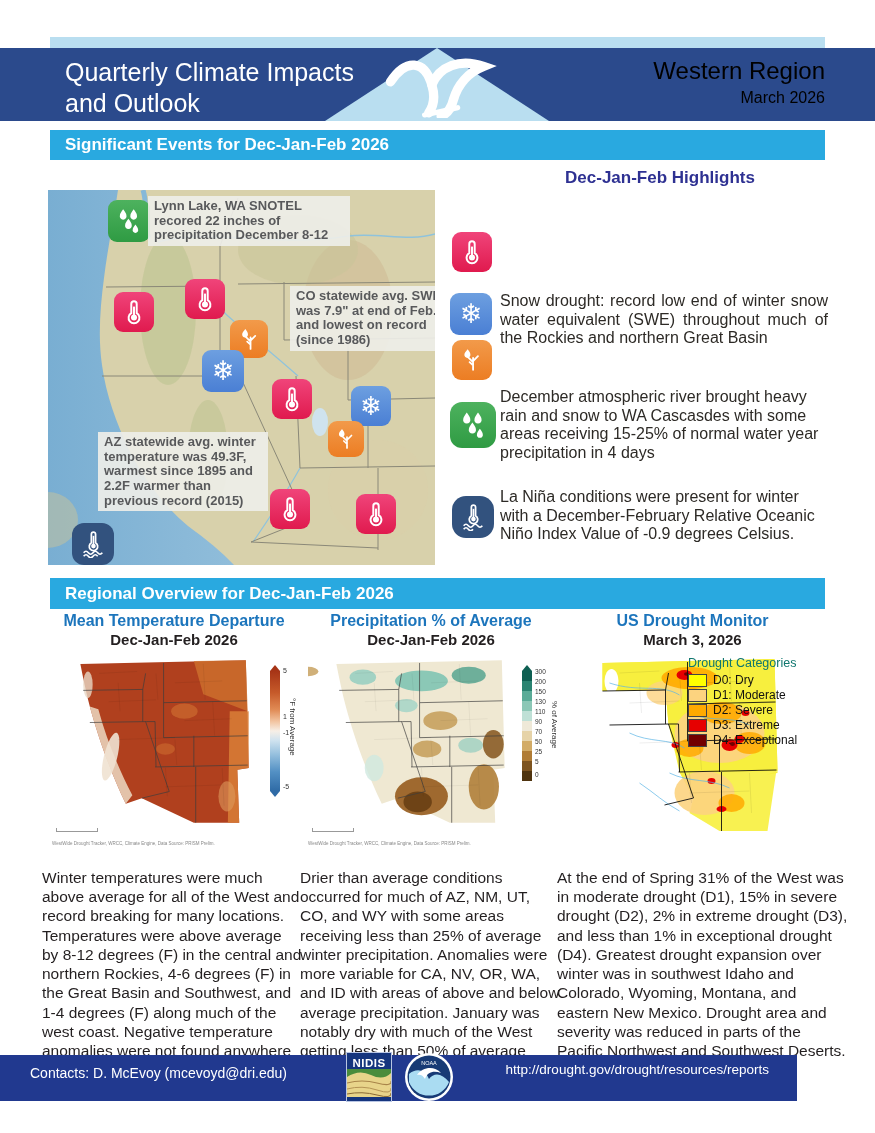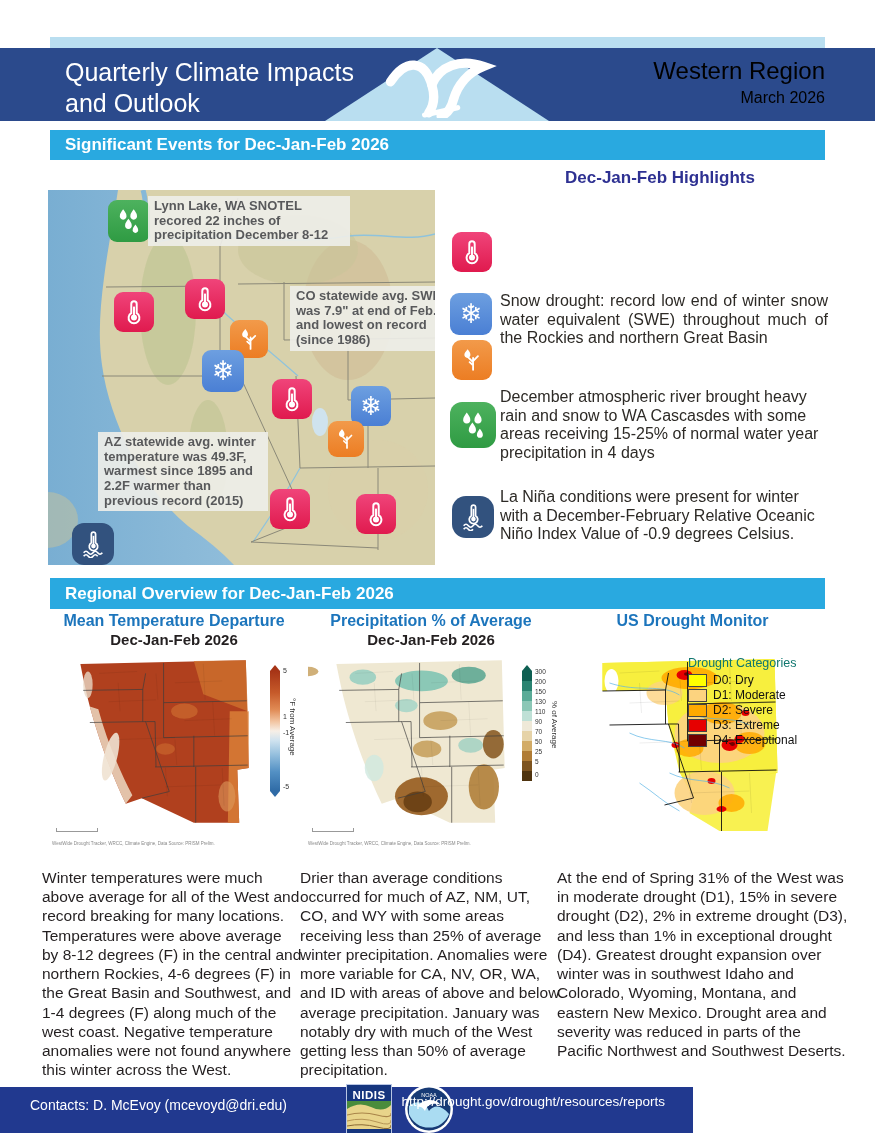--- a/index.html
+++ b/index.html
@@ -58,21 +58,21 @@
   .dlegend{position:absolute;font-size:12px;color:#111;}
   .dlegend-title{font-size:12.5px;font-weight:400;margin-bottom:3px;color:#0f766e;}
   .drow{display:flex;align-items:center;margin-bottom:1px;}
   .dsw{width:17px;height:11px;border:1px solid #444;margin-right:6px;flex:none;}
   .dsw0{background:#ffff00}.dsw1{background:#fcd37f}.dsw2{background:#ffaa00}
   .dsw3{background:#e60000}.dsw4{background:#730000}
 
   .bodypara{position:absolute;top:868px;font-size:15.5px;line-height:1.24;color:#231f20;}
 
   
-  .footer{left:0;top:1087px;width:693px;height:46px;background:#21398f;color:#fff;}
+  .footer{left:0;top:1055px;width:797px;height:46px;background:#21398f;color:#fff;}
   .f-contact{position:absolute;left:30px;top:10px;font-size:14px;}
   .f-right{position:absolute;right:28px;top:5px;text-align:right;font-size:13.5px;line-height:1.45;}
   .f-link{color:#fff;text-decoration:none;}
   .nidis{position:absolute;left:346px;top:-3px;width:46px;height:50px;background:#15357e;
          border:1px solid #b9c6e4;box-sizing:border-box;overflow:hidden;}
   .nidis-word{color:#fff;font-weight:700;font-size:11.5px;text-align:center;letter-spacing:.5px;padding-top:4px;}
   .noaa{position:absolute;left:404px;top:-3px;width:50px;height:50px;}
 </style>
 </head>
 <body>
@@ -253,20 +253,21 @@
 
   <div class="abs banner banner2">
     <span>Regional Overview for Dec-Jan-Feb 2026</span>
   </div>
 
   <div class="col-title" style="left:48px;width:252px;">Mean Temperature Departure</div>
   <div class="col-sub" style="left:48px;width:252px;">Dec-Jan-Feb 2026</div>
   <div class="col-title" style="left:305px;width:252px;">Precipitation % of Average</div>
   <div class="col-sub" style="left:305px;width:252px;">Dec-Jan-Feb 2026</div>
   <div class="col-title" style="left:560px;width:265px;">US Drought Monitor</div>
+  <div class="col-sub" style="left:560px;width:265px;">March 3, 2026</div>
 
   <div class="mapblock" style="left:52px;width:252px;height:205px;">
     <svg width="208" height="192" viewBox="0 0 220 200">
       <path d="M30,10 L205,6 L208,120 L196,122 L198,178 L150,178 L95,152 L78,158 C62,125 48,85 40,55 C36,40 33,25 30,10 Z" fill="#b0401e"></path>
       <path d="M150,7 L205,6 L207,60 L160,42 Z" fill="#d0742f" opacity="0.75"></path>
       <path d="M196,60 L208,60 L208,120 L196,122 L198,178 L186,178 L188,60 Z" fill="#d77b35" opacity="0.9"></path>
       <path d="M40,55 C48,85 62,125 78,158 L85,149 C70,120 57,88 49,58 Z" fill="#ecd9c2" opacity="0.85"></path>
       <ellipse cx="62" cy="108" rx="7" ry="26" fill="#f0e2d1" opacity="0.9" transform="rotate(14 62 108)"></ellipse>
       <ellipse cx="38" cy="32" rx="5" ry="14" fill="#e8d7c4" opacity="0.8"></ellipse>
       <ellipse cx="140" cy="60" rx="14" ry="8" fill="#d77b35" opacity="0.5"></ellipse>

